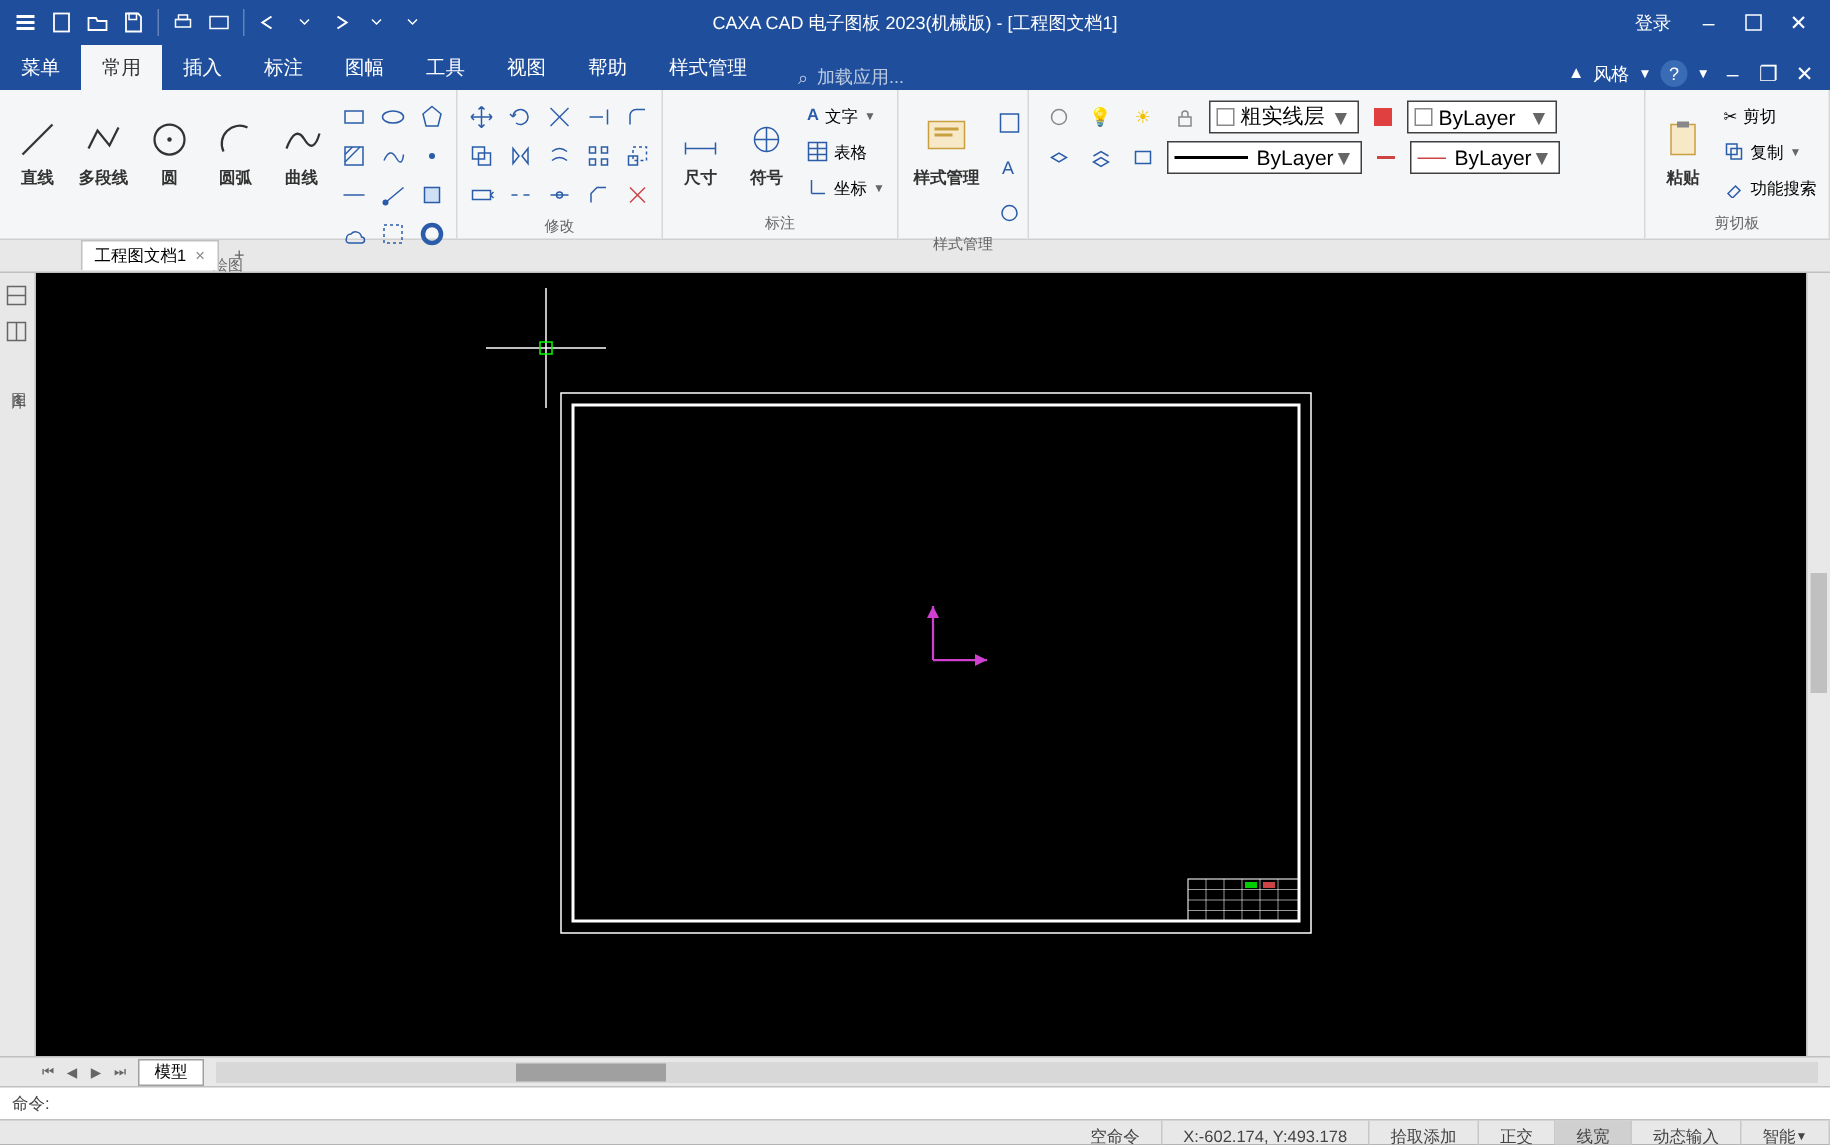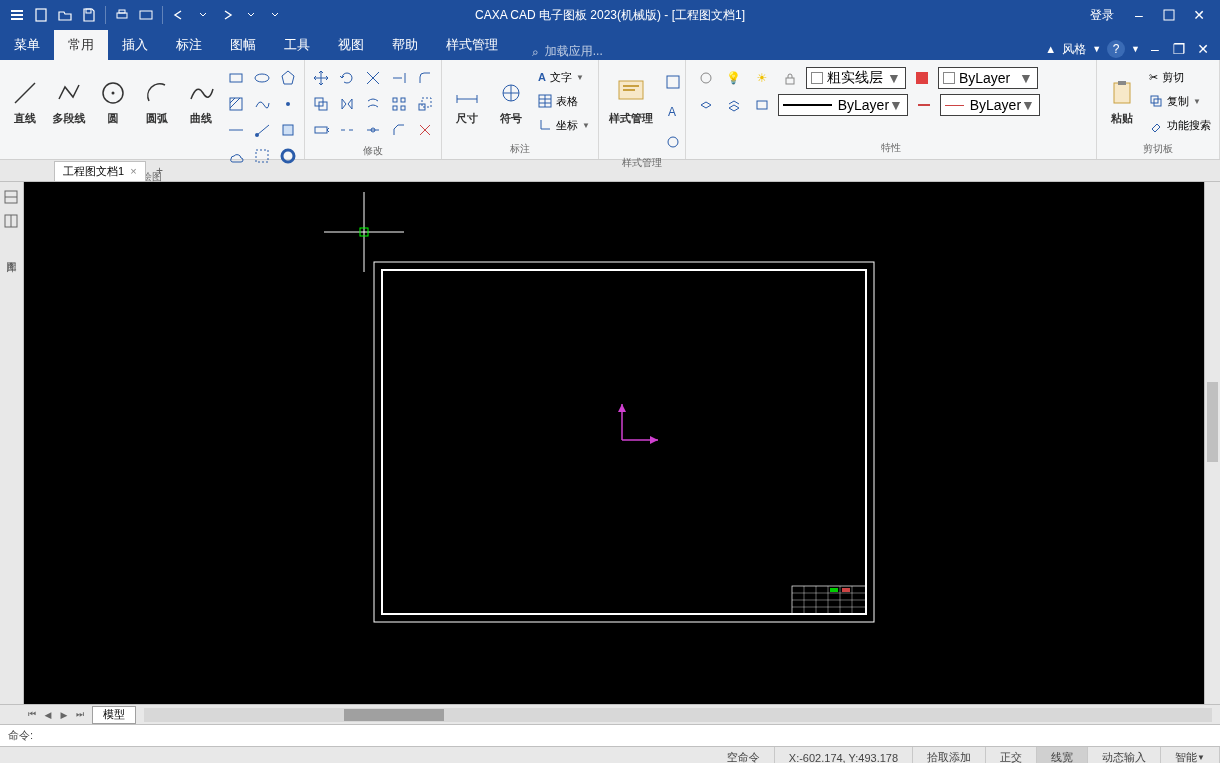--- a/index.html
+++ b/index.html
@@ -30,21 +30,21 @@
 .big-btn .ico { width: 32px; height: 32px; display: flex; align-items: center; justify-content: center; }
 .big-btn .lbl { font-size: 11px; color: #333; }
 .small-grid { display: grid; grid-template-columns: repeat(3, 24px); grid-auto-rows: 24px; gap: 2px; padding-top: 4px; }
 .small-btn { width: 24px; height: 24px; display: flex; align-items: center; justify-content: center; cursor: pointer; }
 .small-col { display: flex; flex-direction: column; gap: 2px; padding-top: 4px; }
 .small-row-btn { height: 22px; display: flex; align-items: center; gap: 4px; padding: 0 4px; cursor: pointer; font-size: 11px; }
 .dropdown-field { height: 22px; border: 1px solid #404040; background: #fff; display: flex; align-items: center; padding: 0 4px; font-size: 14px; min-width: 120px; cursor: pointer; }
 .dropdown-field .arrow { margin-left: auto; color: #666; }
 
 
-.doc-tabs { height: 22px; background: #e8e8e8; display: flex; align-items: center; padding-left: 54px; border-bottom: 1px solid #c0c0c0; }
+.doc-tabs { height: 22px; background: #e8e8e8; display: flex; padding-left: 54px; border-bottom: 1px solid #c0c0c0; }
 .doc-tab { height: 20px; background: #fff; border: 1px solid #c0c0c0; border-bottom: none; padding: 0 8px; display: flex; align-items: center; gap: 6px; font-size: 11px; cursor: pointer; }
 .doc-tab-close { cursor: pointer; color: #888; }
 .doc-tab-add { width: 20px; height: 20px; display: flex; align-items: center; justify-content: center; cursor: pointer; color: #666; margin-left: 4px; }
 
 
 .workspace { display: flex; height: 522px; }
 .left-toolbar { width: 24px; background: #e8e8e8; border-right: 1px solid #c0c0c0; display: flex; flex-direction: column; padding-top: 4px; gap: 2px; }
 .left-tb-btn { width: 22px; height: 22px; display: flex; align-items: center; justify-content: center; cursor: pointer; font-size: 10px; color: #555; writing-mode: vertical-rl; }
 .canvas-wrap { flex: 1; position: relative; background: #000; overflow: hidden; }
 .canvas-wrap svg { position: absolute; inset: 0; }
@@ -531,21 +531,20 @@
               <line x1="2" y1="8" x2="14" y2="8" stroke="#c44" stroke-width="2"></line>
             </svg>
           </div>
         <div class="dropdown-field" style="min-width:100px">
             <span style="flex:1;border-top:1px solid #c44;height:0;margin-right:6px"></span>
             <span>ByLayer</span>
             <span class="arrow">▼</span>
           </div>
       </div>
     </div>
-    <div class="ribbon-group-label">特性</div>
   </div>
 
   <div class="ribbon-group">
     <div class="ribbon-group-body">
       <div class="big-btn">
           <div class="ico">
             <svg width="28" height="28">
               <rect x="6" y="4" width="16" height="20" fill="#f7e8c8" stroke="#c9a040"></rect>
               <rect x="10" y="2" width="8" height="4" fill="#888"></rect>
             </svg>

